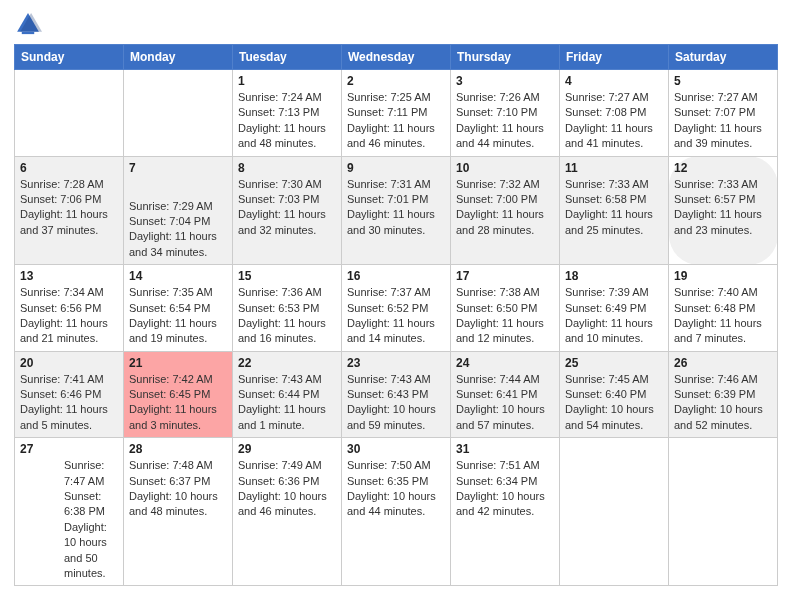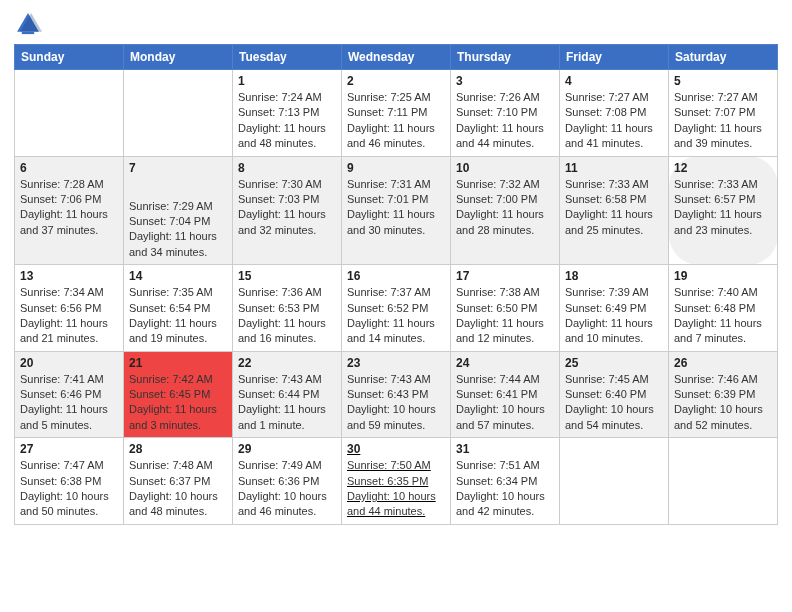--- a/index.html
+++ b/index.html
@@ -254,21 +254,21 @@
 Daylight: 11 hours and 7 minutes.</div>
           </td>
         </tr>
         <tr class="row-alt">
           <td style="background-color: rgb(240, 240, 240);">
             <span class="day-num">20</span>
             <div class="day-info" style="white-space: pre-line;">Sunrise: 7:41 AM
 Sunset: 6:46 PM
 Daylight: 11 hours and 5 minutes.</div>
           </td>
-          <td style="background-color: #ef4444;">
+          <td style="background-color: #fca5a5;">
             <span class="day-num">21</span>
             <div class="day-info" style="white-space: pre-line;">Sunrise: 7:42 AM
 Sunset: 6:45 PM
 Daylight: 11 hours and 3 minutes.</div>
           </td>
           <td style="background-color: rgb(240, 240, 240);">
             <span class="day-num">22</span>
             <div class="day-info" style="white-space: pre-line;">Sunrise: 7:43 AM
 Sunset: 6:44 PM
 Daylight: 11 hours and 1 minute.</div>
@@ -294,37 +294,37 @@
           <td style="background-color: rgb(240, 240, 240);">
             <span class="day-num">26</span>
             <div class="day-info" style="white-space: pre-line;">Sunrise: 7:46 AM
 Sunset: 6:39 PM
 Daylight: 10 hours and 52 minutes.</div>
           </td>
         </tr>
         <tr class="row-norm">
           <td style="background-color: rgb(255, 255, 255);">
             <span class="day-num">27</span>
-            <div class="day-info" style="white-space: pre-line;">Sunrise: 7:47 AM
+            <div class="day-info" style="white-space: pre-line; margin-left: 44px;">Sunrise: 7:47 AM
 Sunset: 6:38 PM
 Daylight: 10 hours and 50 minutes.</div>
           </td>
           <td style="background-color: rgb(255, 255, 255);">
             <span class="day-num">28</span>
             <div class="day-info" style="white-space: pre-line;">Sunrise: 7:48 AM
 Sunset: 6:37 PM
 Daylight: 10 hours and 48 minutes.</div>
           </td>
           <td style="background-color: rgb(255, 255, 255);">
             <span class="day-num">29</span>
             <div class="day-info" style="white-space: pre-line;">Sunrise: 7:49 AM
 Sunset: 6:36 PM
 Daylight: 10 hours and 46 minutes.</div>
           </td>
-          <td style="background-color: rgb(255, 255, 255); text-decoration: underline;">
+          <td style="background-color: rgb(255, 255, 255);">
             <span class="day-num">30</span>
             <div class="day-info" style="white-space: pre-line;">Sunrise: 7:50 AM
 Sunset: 6:35 PM
 Daylight: 10 hours and 44 minutes.</div>
           </td>
           <td style="background-color: rgb(255, 255, 255);">
             <span class="day-num">31</span>
             <div class="day-info" style="white-space: pre-line;">Sunrise: 7:51 AM
 Sunset: 6:34 PM
 Daylight: 10 hours and 42 minutes.</div>

